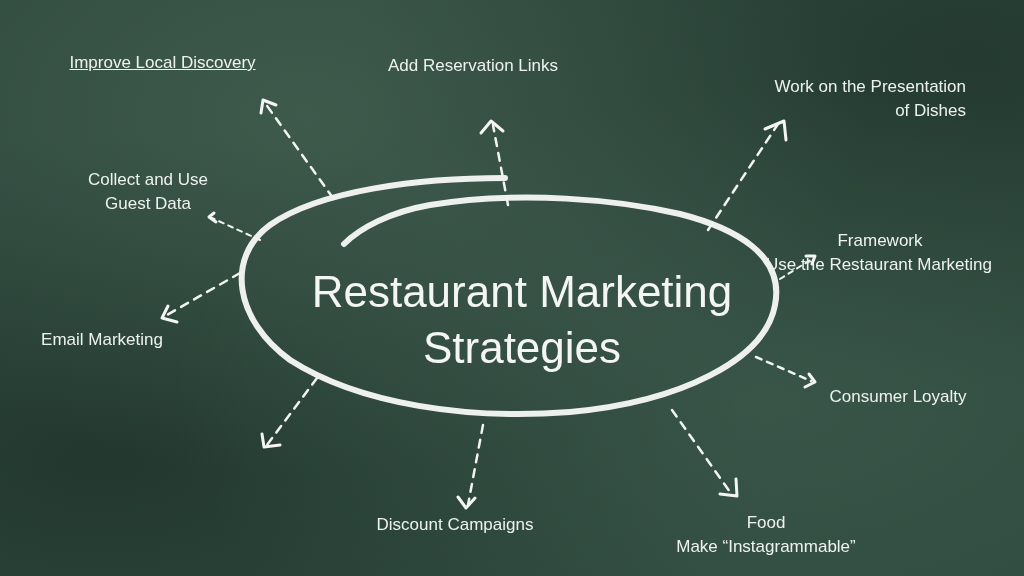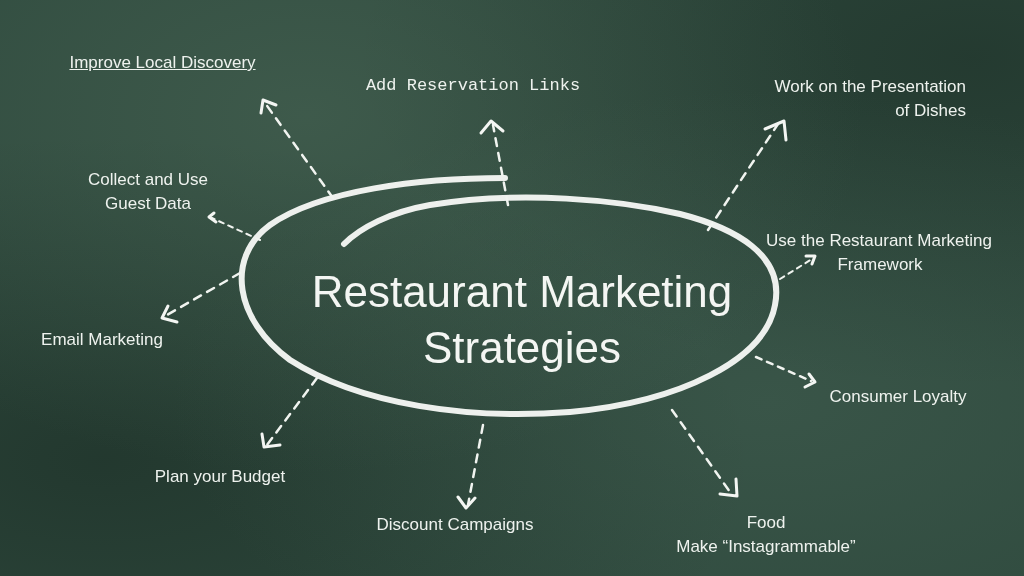--- a/index.html
+++ b/index.html
@@ -85,50 +85,47 @@
 
   <div class="title">
     <span>Restaurant Marketing</span>
     <span>Strategies</span>
   </div>
 
   <div class="label" style="left:45px; top:51px; width:235px;text-decoration:underline;">
     <div>Improve Local Discovery</div>
   </div>
 
-  <div class="label" style="left:362px; top:74px; width:222px;font-family:Liberation Mono, monospace;">
+  <div class="label" style="left:362px; top:54px; width:222px;">
     <div>Add Reservation Links</div>
   </div>
 
   <div class="label" style="left:720px; top:75px; width:246px;text-align:right;">
     <div>Work on the Presentation</div>
     <div>of Dishes</div>
   </div>
 
   <div class="label" style="left:68px; top:168px; width:160px;">
     <div>Collect and Use</div>
     <div>Guest Data</div>
   </div>
 
   <div class="label" style="left:742px; top:229px; width:274px;">
+    <div style="padding-left:2px;">Framework</div>
     <div>Use the Restaurant Marketing</div>
-    <div style="padding-left:2px;">Framework</div>
   </div>
 
   <div class="label" style="left:22px; top:328px; width:160px;">
     <div>Email Marketing</div>
   </div>
 
   <div class="label" style="left:812px; top:385px; width:172px;">
     <div>Consumer Loyalty</div>
   </div>
 
-  <div class="label" style="left:136px; top:465px; width:168px;">
-    <div>Plan your Budget</div>
-  </div>
 
   <div class="label" style="left:350px; top:513px; width:210px;">
     <div>Discount Campaigns</div>
   </div>
 
   <div class="label" style="left:648px; top:511px; width:236px;">
     <div>Food</div>
     <div>Make “Instagrammable”</div>
   </div>
 

